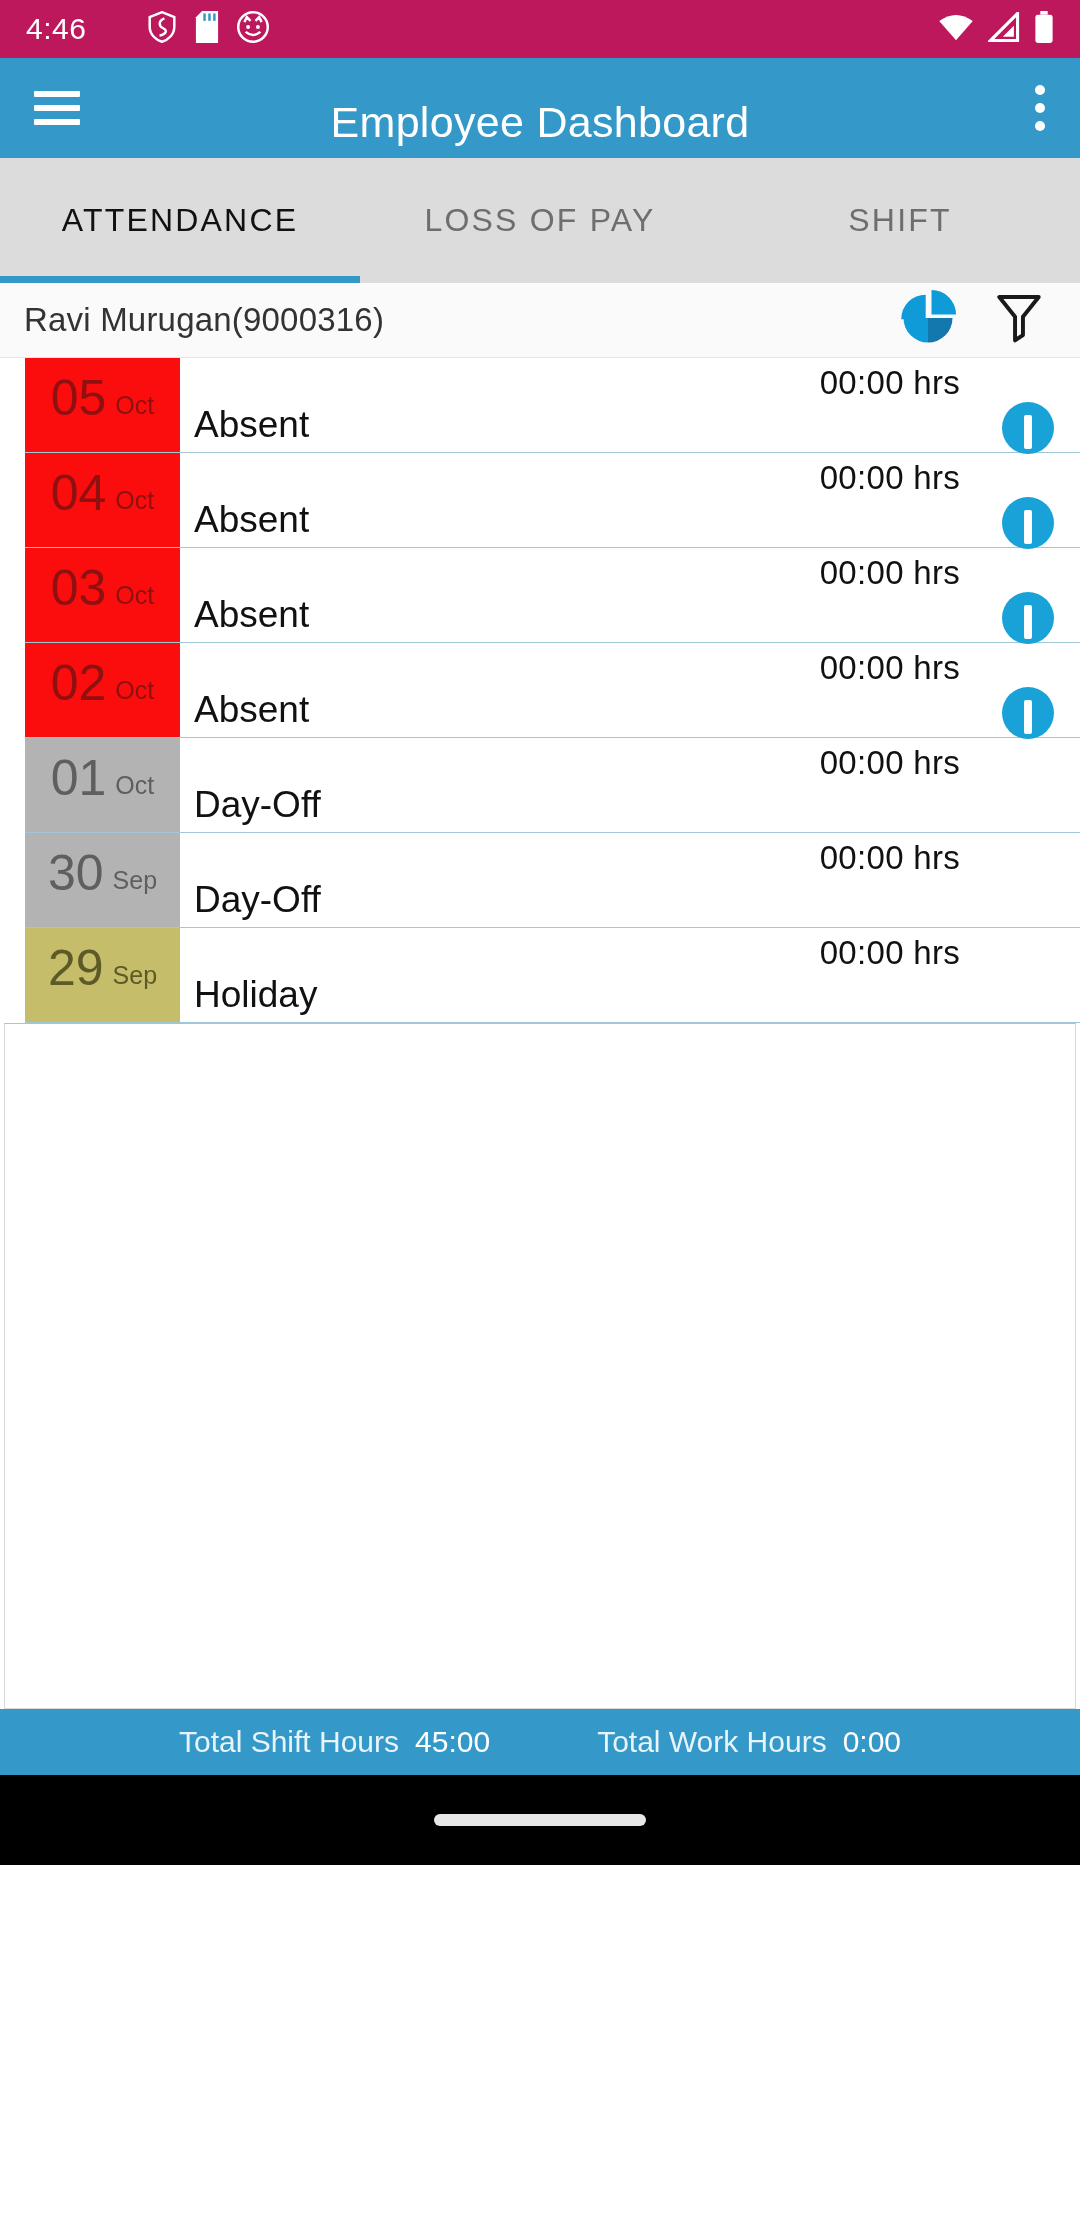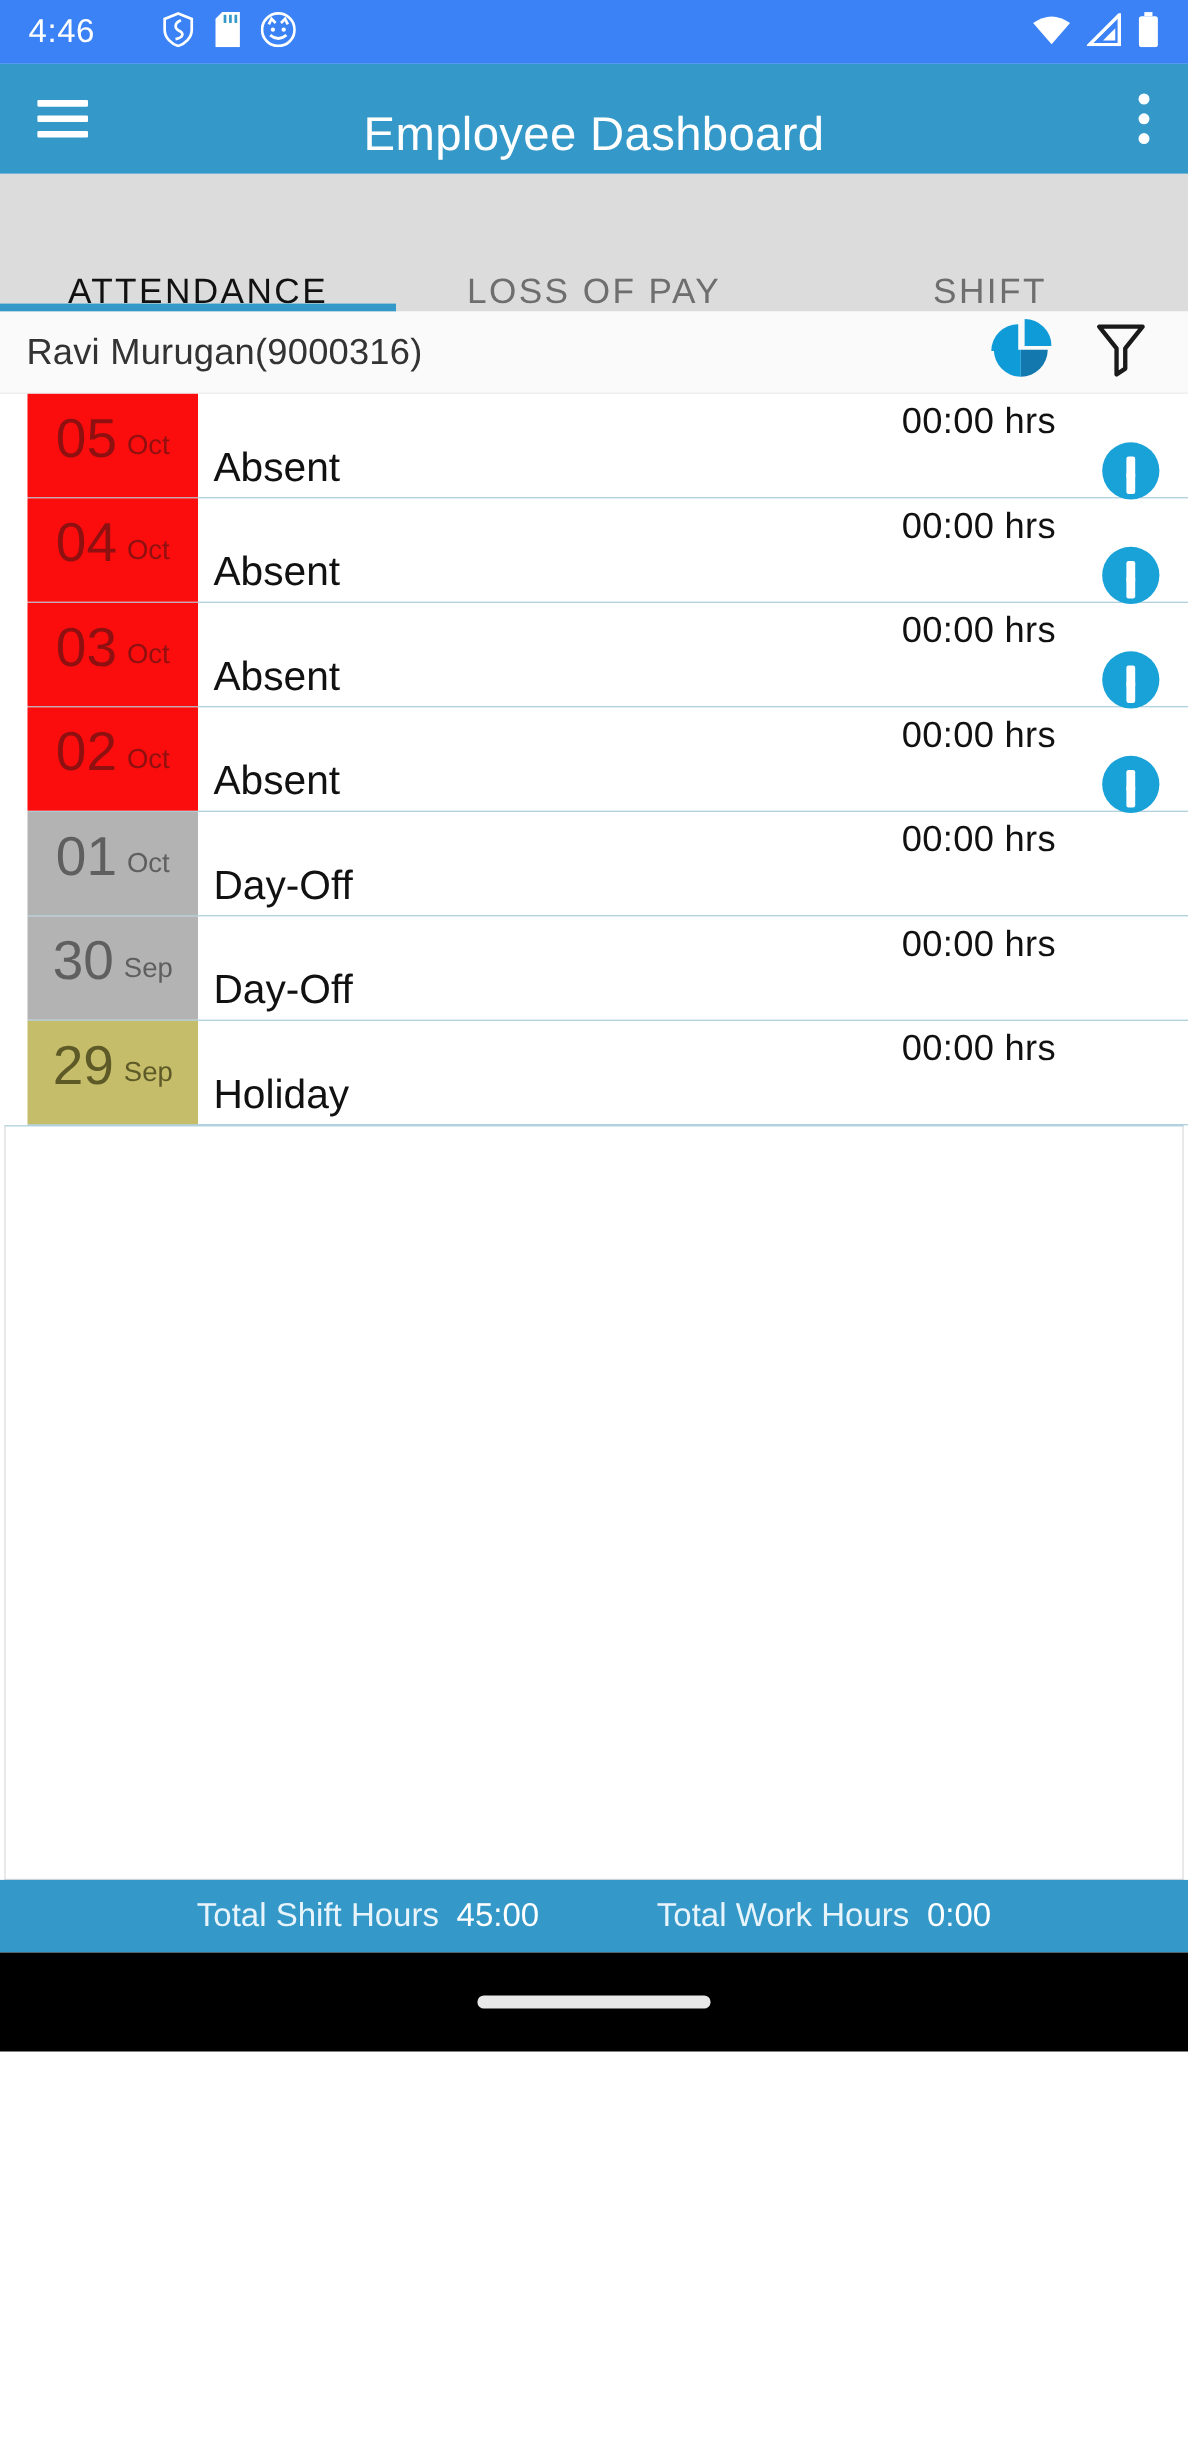--- a/index.html
+++ b/index.html
@@ -6,21 +6,21 @@
   html, body {
     width:1080px; height:2220px;
     background:#000;
     font-family:"Liberation Sans", sans-serif;
     overflow:hidden;
   }
   .phone { width:1080px; height:2220px; position:relative; background:#ffffff; }
 
   
   .statusbar {
-    height:58px; background:#3b82f6;
+    height:58px; background:#be185d;
     display:flex; align-items:center;
     padding:0 26px; color:#fff;gap:39px;
   }
   .sb-time { font-size:30px; letter-spacing:.5px; }
   .sb-left-icons { display:flex; align-items:center; gap:18px; margin-left:22px; }
   .sb-spacer { flex:1; }
   .sb-right-icons { display:flex; align-items:center; gap:14px; }
   .sb-icon { display:block; }
 
   
@@ -36,21 +36,21 @@
     color:#fff; font-size:43px; font-weight:400; letter-spacing:.3px;
     pointer-events:none;
     margin-top:29px;
   }
   .overflow-dots { margin-left:auto; width:12px; display:flex; flex-direction:column; gap:8px; align-items:center; z-index:2; cursor:pointer; }
   .overflow-dots i { display:block; width:10px; height:10px; border-radius:50%; background:#fff; }
 
   
   .tabs {
     height:125px; background:#dcdcdc;
-    display:flex; align-items:flex-end; position:relative;
+    display:flex; align-items:center; position:relative;
   }
   .tab {
     flex:1; text-align:center;
     font-size:32px; letter-spacing:2.2px;
     color:#6e6e6e; font-weight:400; cursor:pointer;
   }
   .tab.active { color:#111; }
   .tab-indicator {
     position:absolute; bottom:0; left:0;
     width:33.33%; height:7px; background:#3498c8;

